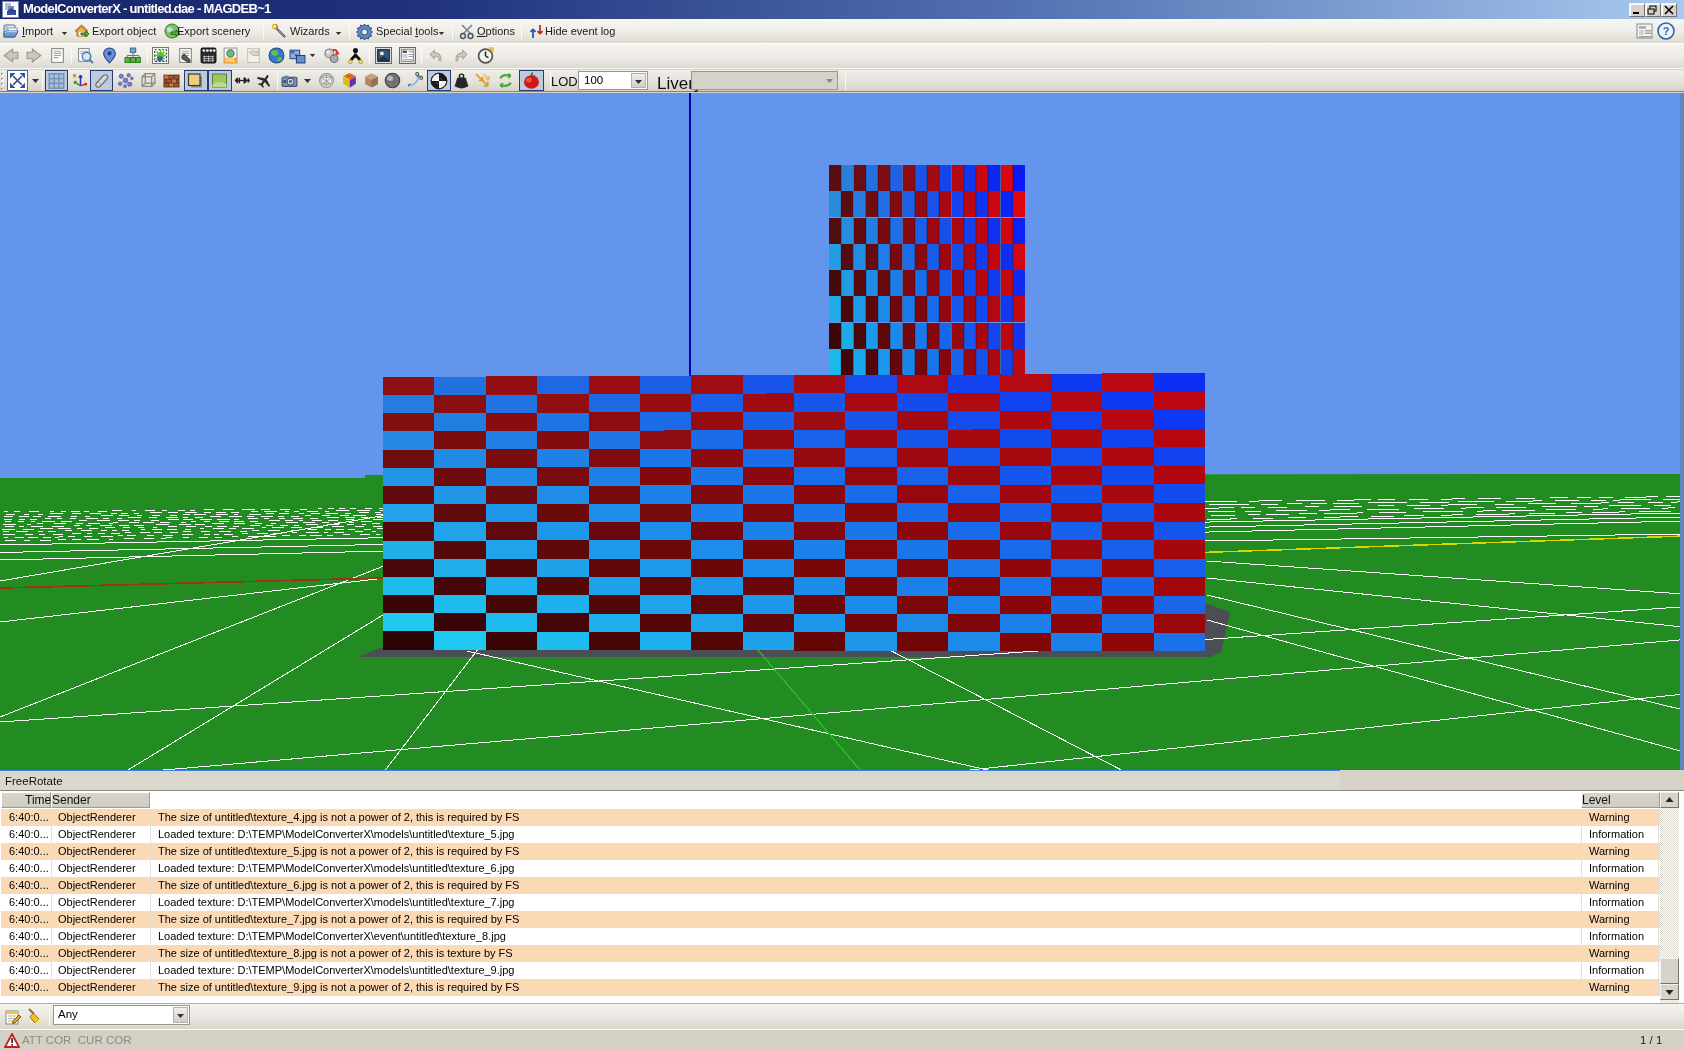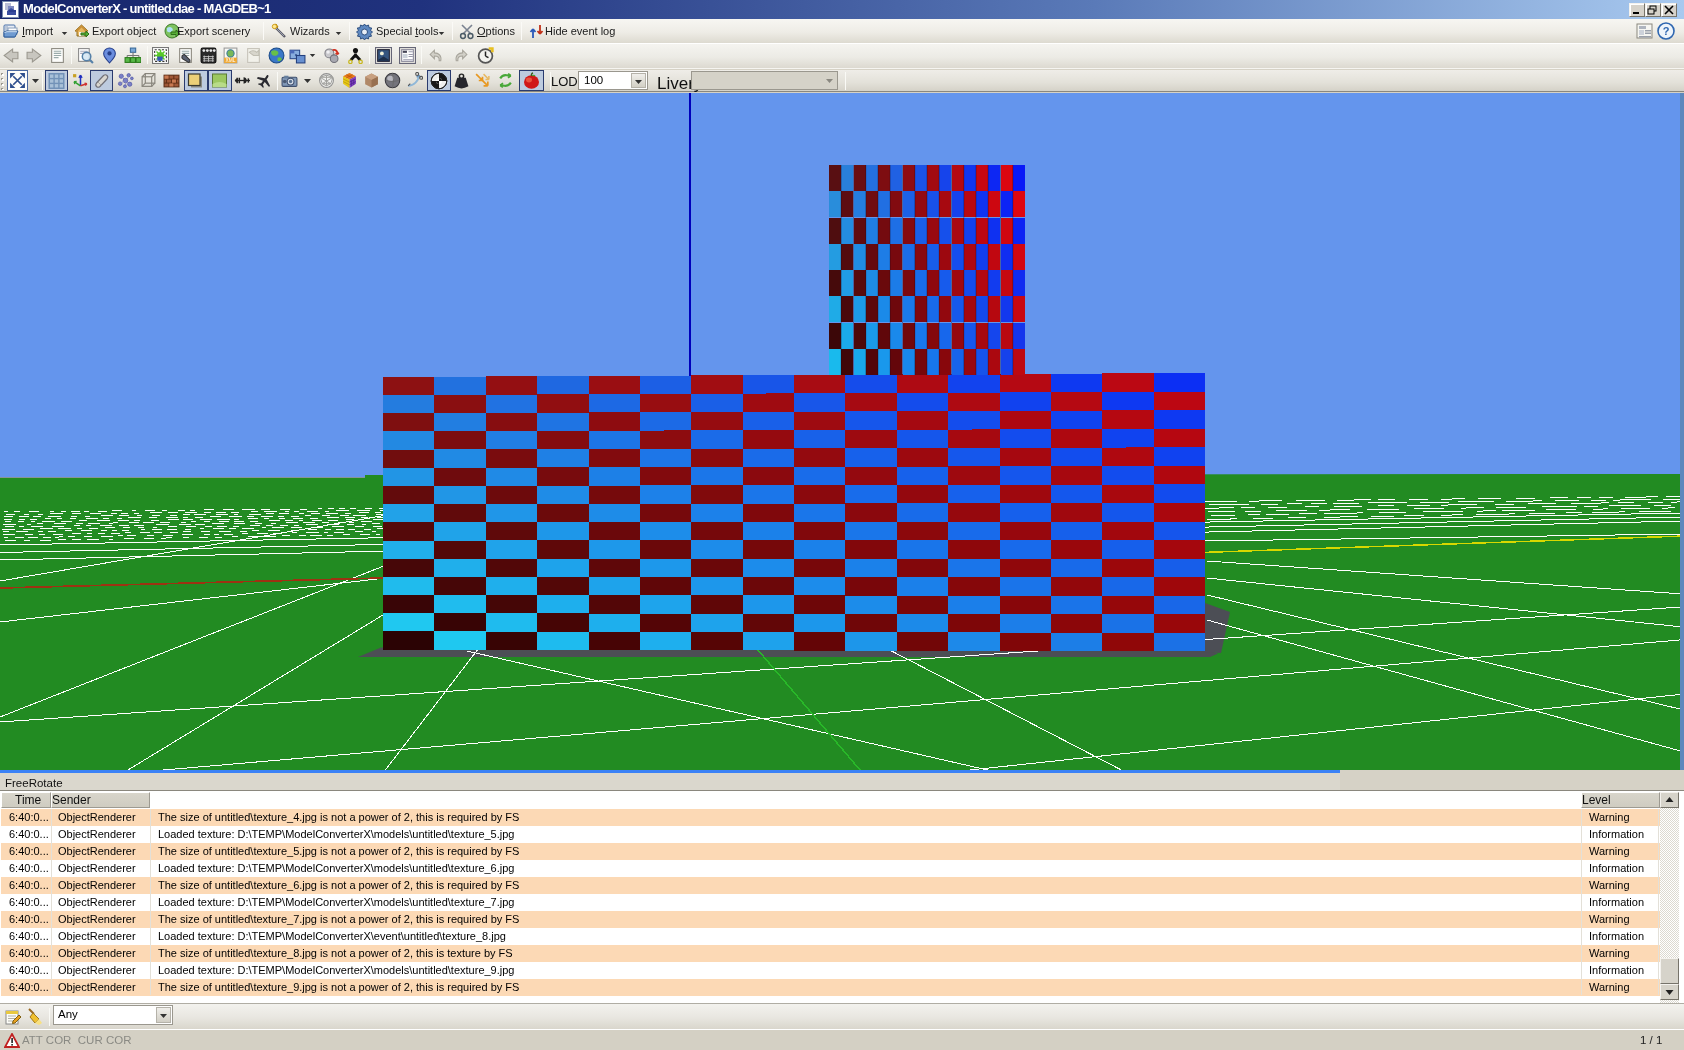--- a/index.html
+++ b/index.html
@@ -15,21 +15,21 @@
 .msep{position:absolute;top:3px;width:1px;height:18px;background:#b8b5ac;border-right:1px solid #fbfaf7}
 #toolbar2{position:absolute;left:0;top:44px;width:1684px;height:25px;
   background:linear-gradient(180deg,#f5f4f0 0%,#ecebe5 55%,#dcd9d0 100%);border-bottom:1px solid #f6f5f1}
 #toolbar3{position:absolute;left:0;top:70px;width:1684px;height:22px;
   background:linear-gradient(180deg,#efede8 0%,#e3e1d9 60%,#d5d2c8 100%);border-bottom:1px solid #8a877e}
 .tico{position:absolute;top:3px;width:17px;height:17px}
 .tico3{position:absolute;top:2px;width:17px;height:17px}
 .pressedbtn{position:absolute;top:0px;height:21px;background:#bdcbdf;border:1px solid #2a3b6e}
 .tsep{position:absolute;top:2px;width:1px;height:18px;background:#b4b1a8;border-right:1px solid #fafaf6}
 #viewport{position:absolute;left:0;top:93px;width:1684px;height:677px}
-#freerotate{position:absolute;left:0;top:770px;width:1340px;height:20px;background:#dad7cd;border-top:3px solid #3b82f6;font-size:11.5px;color:#111;line-height:20px;padding-left:5px}
+#freerotate{position:absolute;left:0;top:770px;width:1340px;height:20px;background:#dad7cd;border-top:1px solid #3b82f6;font-size:11.5px;color:#111;line-height:20px;padding-left:5px}
 #logwrap{position:absolute;left:0;top:790px;width:1684px;height:213px;background:#fff;border-top:1px solid #8a877e}
 .hcell{position:absolute;top:1px;height:16px;background:linear-gradient(180deg,#d8d5cb,#cfccc1);border-right:1px solid #9d9a91;border-bottom:1px solid #9d9a91;border-top:1px solid #fff;border-left:1px solid #fff;font-size:12px;color:#111;line-height:15px;padding-left:0}
 .lrow{position:absolute;left:1px;width:1659px;height:17px;font-size:11px;color:#000;line-height:17px;white-space:nowrap}
 .lrow.warn{background:#fcd9b5}
 .lrow .c1{position:absolute;left:8px;top:0}
 .lrow .c2{position:absolute;left:57px;top:0}
 .lrow .c3{position:absolute;left:157px;top:0}
 .lrow .c4{position:absolute;left:1588px;top:0}
 .colline{position:absolute;top:18px;width:1px;height:186px;background:#e3e0d8}
 #filterbar{position:absolute;left:0;top:1003px;width:1684px;height:26px;
@@ -1260,21 +1260,21 @@
           <line x1="976.0" y1="72.0" x2="976.0" y2="282.0" stroke="rgba(25,5,25,0.35)" stroke-width="1"></line>
           <line x1="988.2" y1="72.0" x2="988.2" y2="282.0" stroke="rgba(25,5,25,0.35)" stroke-width="1"></line>
           <line x1="1000.5" y1="72.0" x2="1000.5" y2="282.0" stroke="rgba(25,5,25,0.35)" stroke-width="1"></line>
           <line x1="1012.8" y1="72.0" x2="1012.8" y2="282.0" stroke="rgba(25,5,25,0.35)" stroke-width="1"></line>
         </g>
         <rect x="1680" y="0" width="4" height="677" fill="#5d88bd"></rect>
       </svg>
     </div>
     <div id="freerotate">FreeRotate</div>
     <div id="logwrap">
-      <div class="hcell" style="left:1px;width:50px;padding-left:13px">Time</div>
+      <div class="hcell" style="left:1px;width:50px;padding-left:23px">Time</div>
       <div class="hcell" style="left:51px;width:99px">Sender</div>
       <div class="hcell" style="left:1581px;width:79px">Level</div>
       <div class="lrow warn" style="top:18px">
         <span class="c1">6:40:0...</span>
         <span class="c2">ObjectRenderer</span>
         <span class="c3">The size of untitled\texture_4.jpg is not a power of 2, this is required by FS</span>
         <span class="c4">Warning</span>
       </div>
       <div class="lrow info" style="top:35px">
         <span class="c1">6:40:0...</span>
@@ -1360,21 +1360,21 @@
         <rect x="1" y="3" width="12" height="3" fill="#e8c840"></rect>
         <path d="M3 8 H11 M3 10.5 H11 M3 13 H8" stroke="#b0b0a8"></path>
         <path d="M8 13 L14 7 L16 9 L10 15 L7.5 15.5 Z" fill="#e8a020" stroke="#806010"></path>
       </svg>
       <svg class="abs" style="left:26px;top:3px" width="19" height="19" viewBox="0 0 19 19">
         <path d="M3 2 L8 7" stroke="#9a6820" stroke-width="2"></path>
         <path d="M7 6 L13 12 L9 16 L4 10 Z" fill="#f0c030" stroke="#a07818"></path>
         <path d="M9 16 L13 12 L16 16 L13 18 Z" fill="#f8e080"></path>
       </svg>
       <div class="tsep" style="left:49px;top:4px"></div>
-      <div class="combo" style="left:53px;top:1px;width:120px;height:20px">
+      <div class="combo" style="left:53px;top:1px;width:137px;height:20px">
         <span style="position:absolute;left:4px;top:2px">Any</span>
         <span class="arr">
           <svg width="13" height="16" viewBox="0 0 13 16">
             <path d="M3 6 L6.5 10 L10 6 Z" fill="#333"></path>
           </svg>
         </span>
       </div>
     </div>
     <div id="statusbar">
       <svg class="abs" style="left:4px;top:3px" width="16" height="15" viewBox="0 0 16 15">

